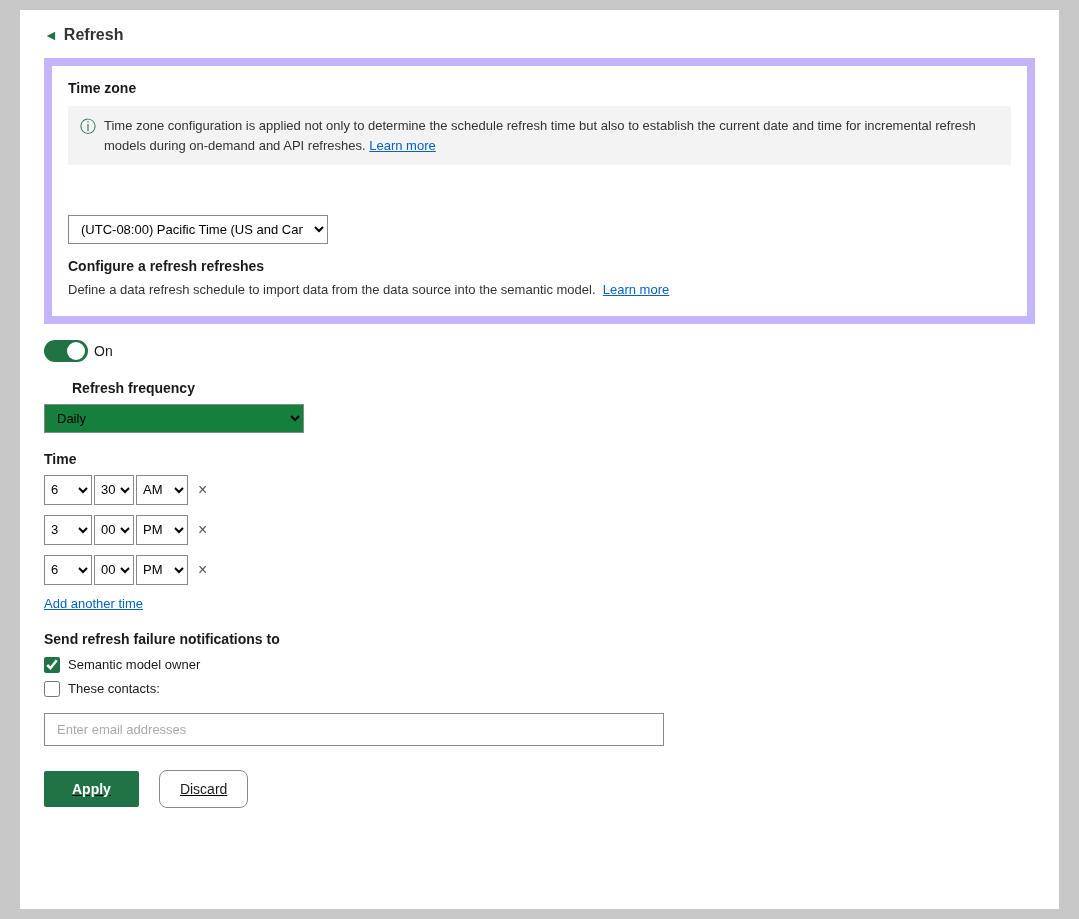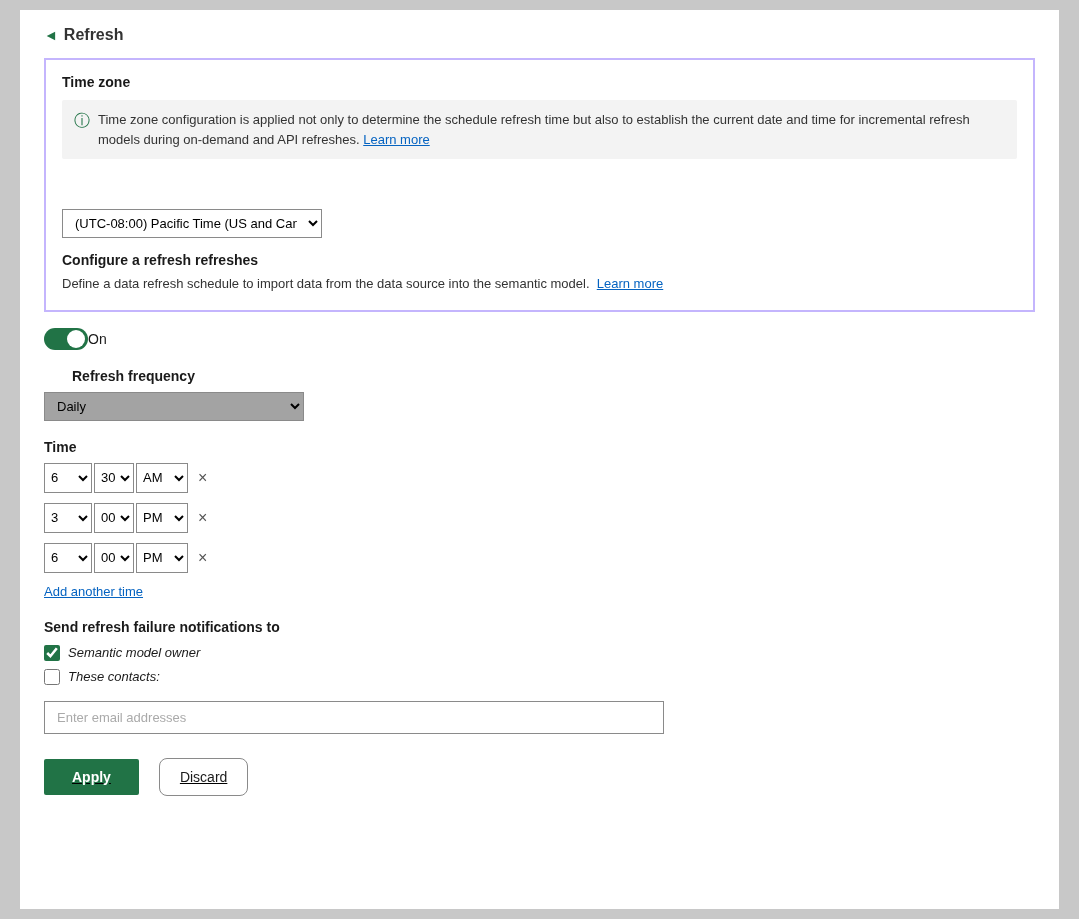--- a/index.html
+++ b/index.html
@@ -27,21 +27,21 @@
       margin-bottom: 14px;
       display: flex;
       align-items: center;
       gap: 6px;
     }
     .page-title-arrow {
       color: #217346;
       font-size: 14px;
     }
     .red-border-section {
-      border: 2px solid #c4b5fd;
+      border: 8px solid #c4b5fd;
       padding: 14px 16px 16px 16px;
       margin-bottom: 16px;
     }
     .section-heading {
       font-size: 14px;
       font-weight: 700;
       color: #1a1a1a;
       margin-bottom: 10px;
     }
     .info-box {
@@ -92,21 +92,21 @@
       line-height: 1.5;
     }
     .configure-desc a {
       color: #0563c1;
       text-decoration: underline;
       cursor: pointer;
     }
     .toggle-row {
       display: flex;
       align-items: center;
-      gap: 0;
+      gap: 6px;
       margin-bottom: 18px;
     }
     .toggle-switch {
       width: 44px;
       height: 22px;
       background: #217346;
       border-radius: 11px;
       position: relative;
       cursor: pointer;
       flex-shrink: 0;
@@ -131,21 +131,21 @@
       color: #1a1a1a;
       margin-bottom: 8px;
       padding-left: 28px;
     }
     .frequency-select {
       border: 1px solid #8a8a8a;
       padding: 5px 8px;
       font-size: 13px;
       width: 260px;
       margin-bottom: 18px;
-      background: #a3a3a3;
+      background: #15803d;
       cursor: pointer;
       appearance: auto;
     }
     .time-label {
       font-size: 14px;
       font-weight: 700;
       color: #1a1a1a;
       margin-bottom: 8px;
     }
     .time-row {
@@ -206,21 +206,20 @@
     }
     .checkbox-input {
       width: 16px;
       height: 16px;
       cursor: pointer;
       accent-color: #217346;
     }
     .checkbox-label {
       font-size: 13px;
       color: #1a1a1a;
-      font-style: italic;
     }
     .email-input {
       border: 1px solid #8a8a8a;
       padding: 8px 12px;
       font-size: 13px;
       width: 620px;
       color: #aaa;
       margin-top: 8px;
       margin-bottom: 24px;
     }

